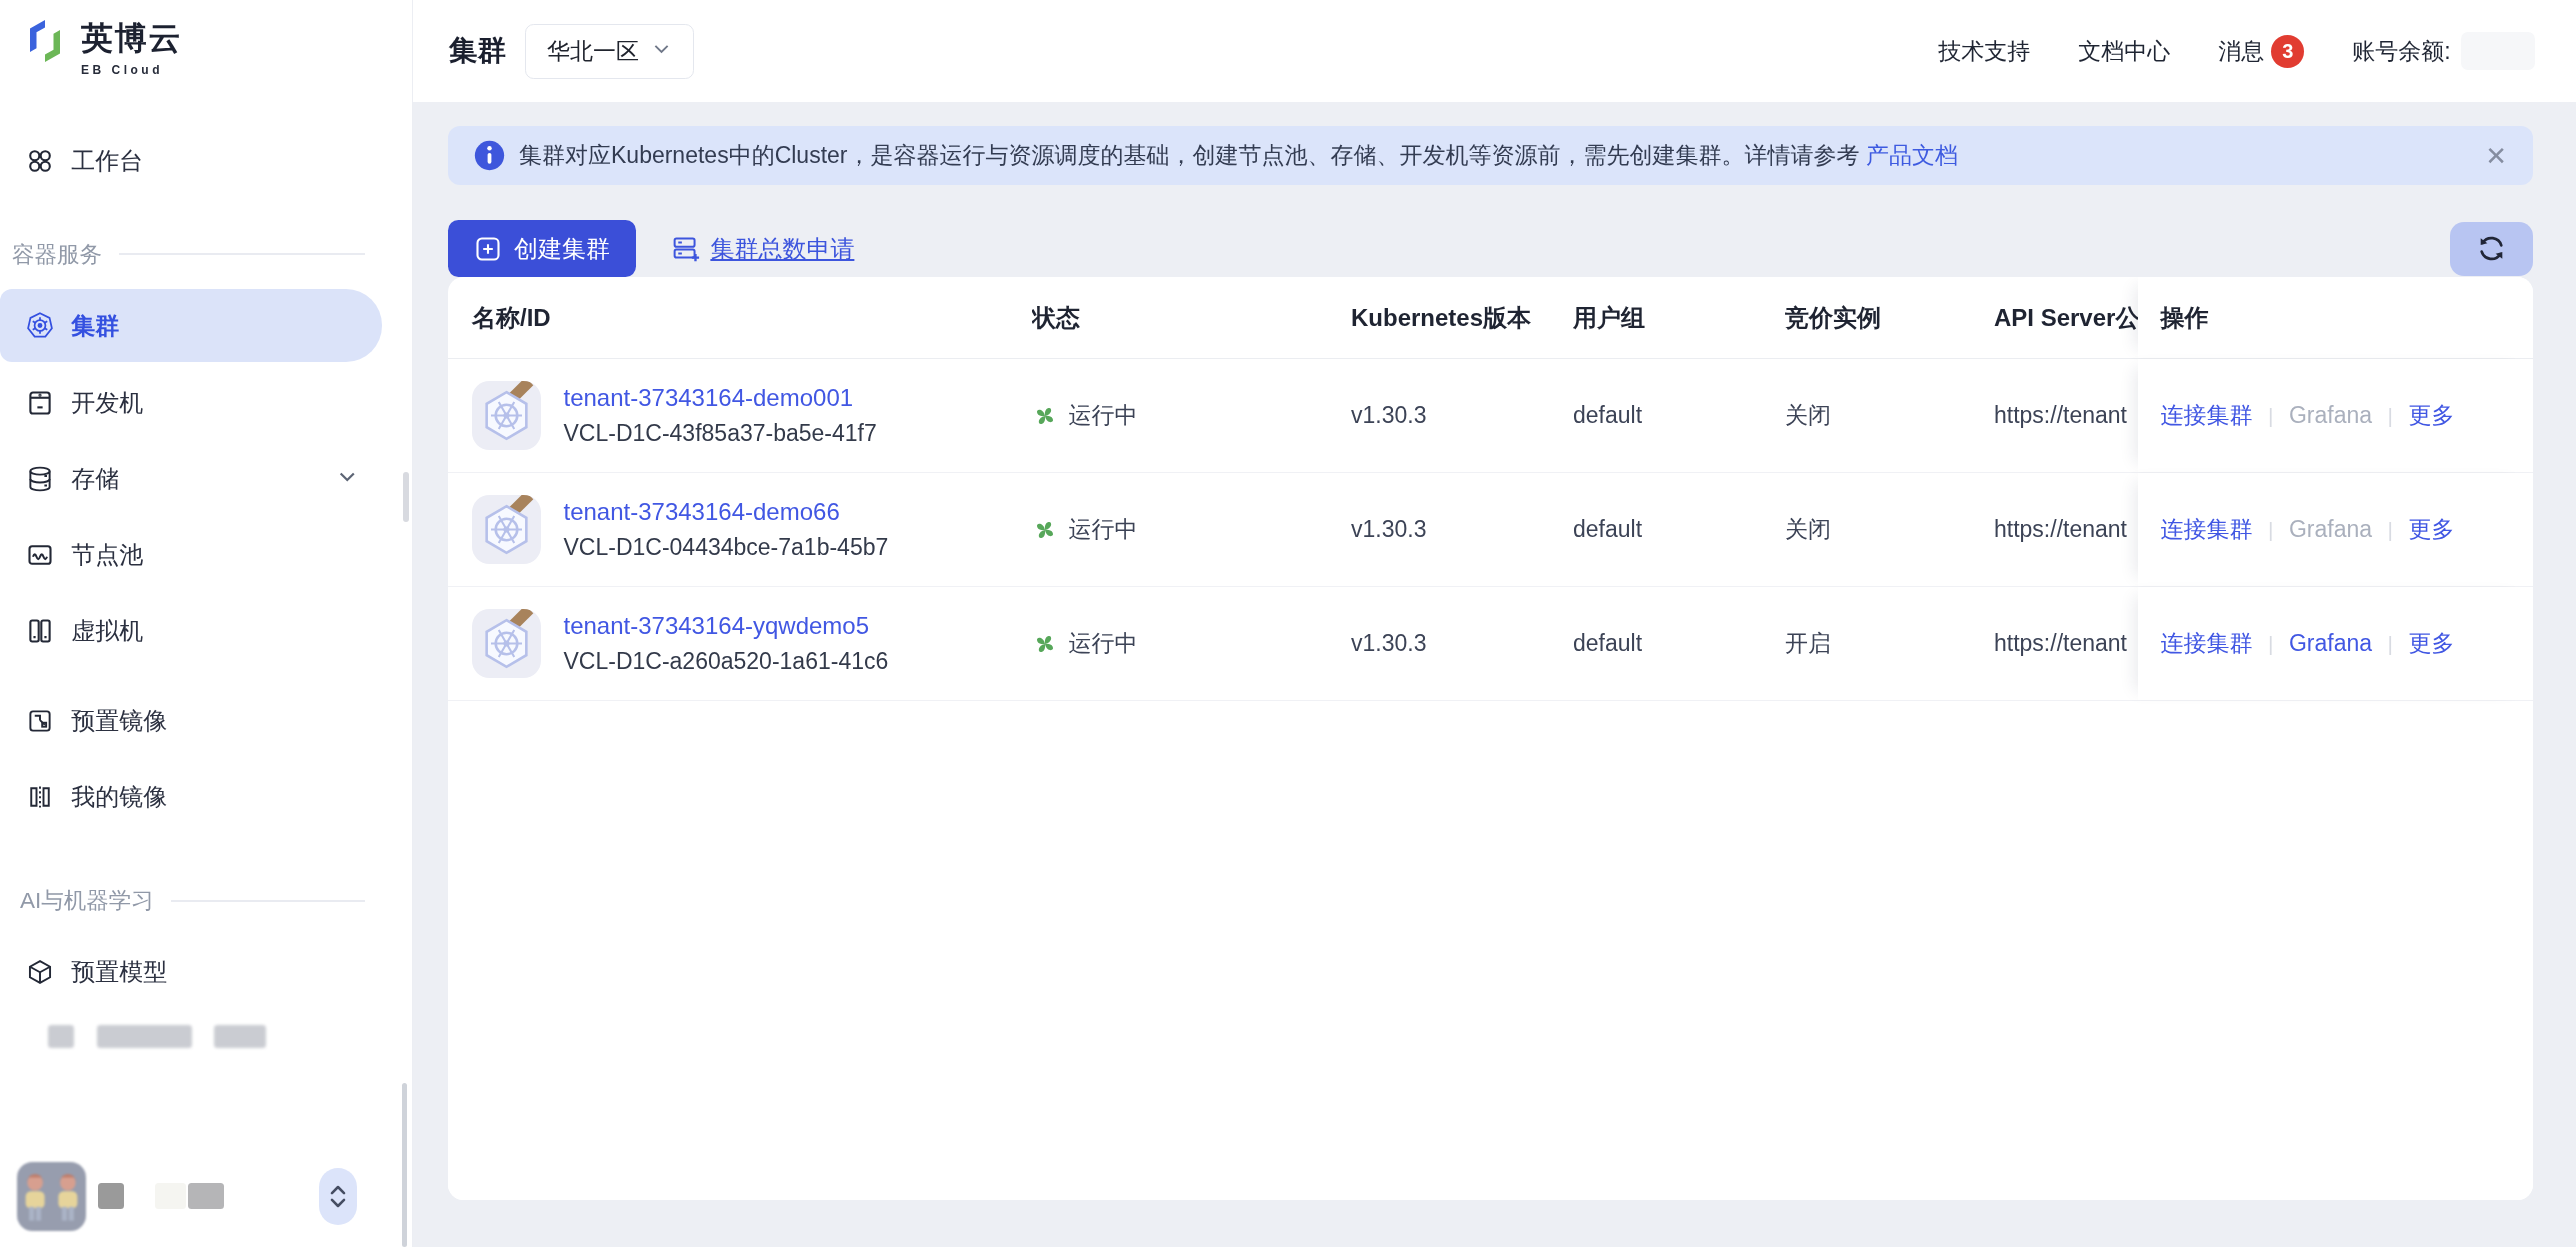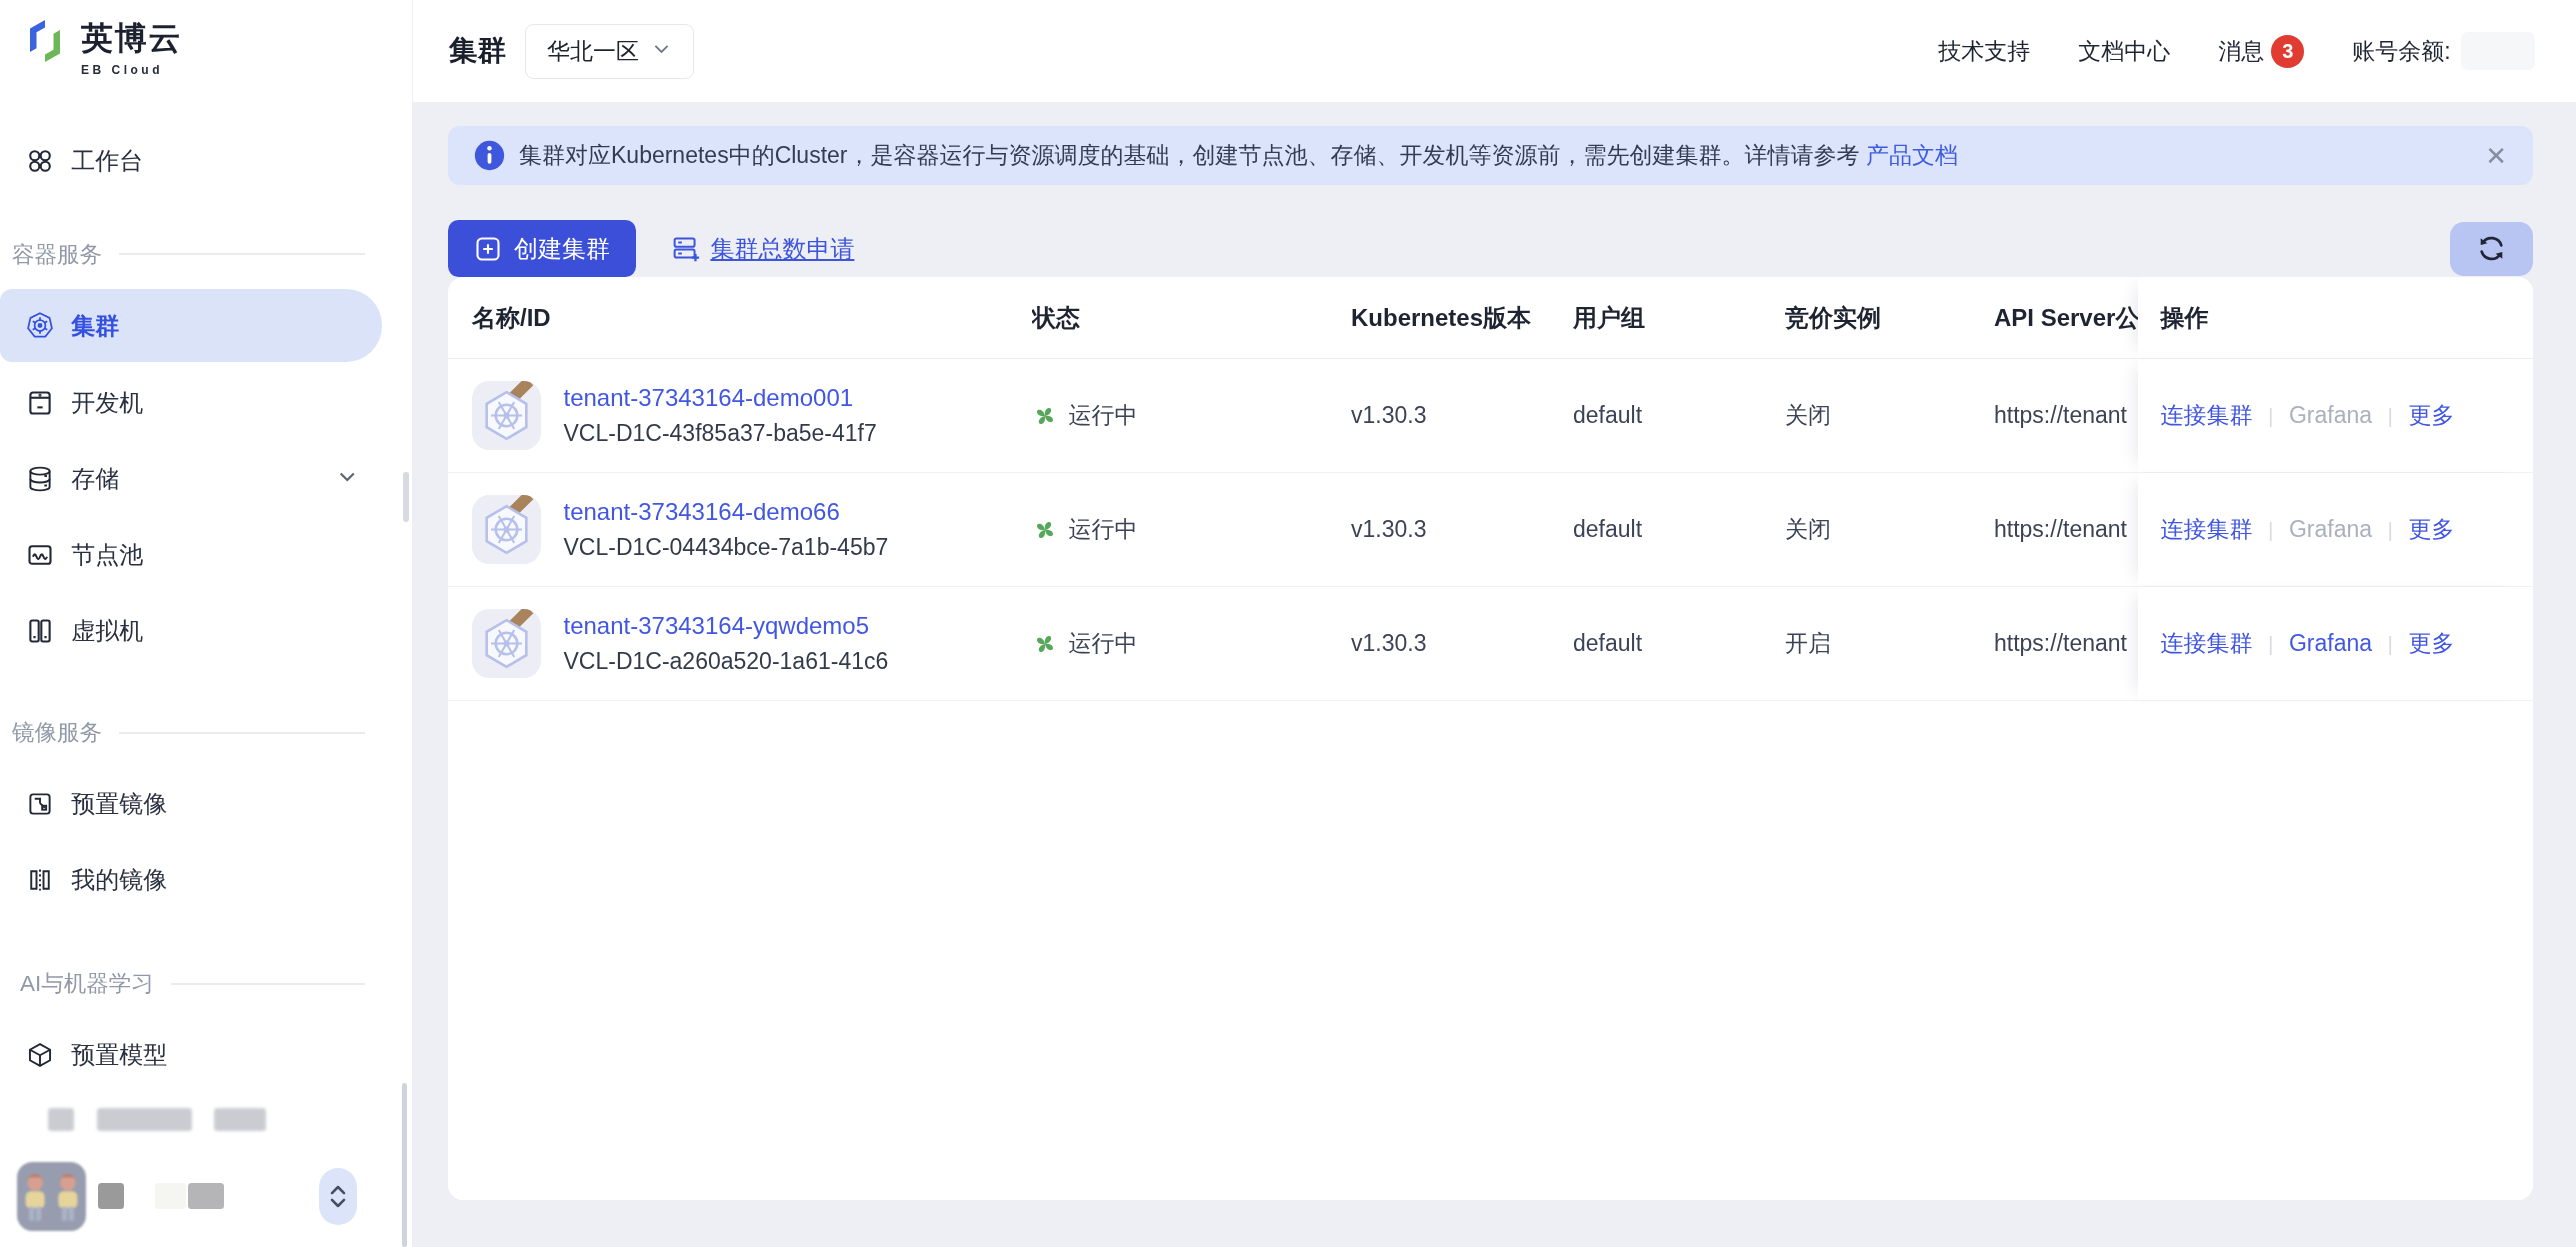--- a/index.html
+++ b/index.html
@@ -198,24 +198,20 @@
         <span class="ic">
           <svg width="28" height="28" viewBox="0 0 32 32" fill="none" stroke="currentColor" stroke-width="2.4">
             <rect x="5" y="4" width="9.5" height="24" rx="2"></rect>
             <rect x="17.5" y="4" width="9.5" height="24" rx="2"></rect>
             <path d="M8.5 23 L11 23 M21 23 L23.5 23"></path>
           </svg>
         </span>
         <span class="lbl">虚拟机</span>
       </div>
 
-      <div class="section mt52">
-        <span>镜像服务</span>
-        <span class="line"></span>
-      </div>
 
       <div class="nav-item mt16">
         <span class="ic">
           <svg width="28" height="28" viewBox="0 0 32 32" fill="none" stroke="currentColor" stroke-width="2.2">
             <rect x="5" y="5" width="22" height="22" rx="3"></rect>
             <path d="M10 10 L16 10 L16 15 M16 15 L21.5 20.5"></path>
             <rect x="18.5" y="18" width="4.5" height="4.5"></rect>
           </svg>
         </span>
         <span class="lbl">预置镜像</span>

